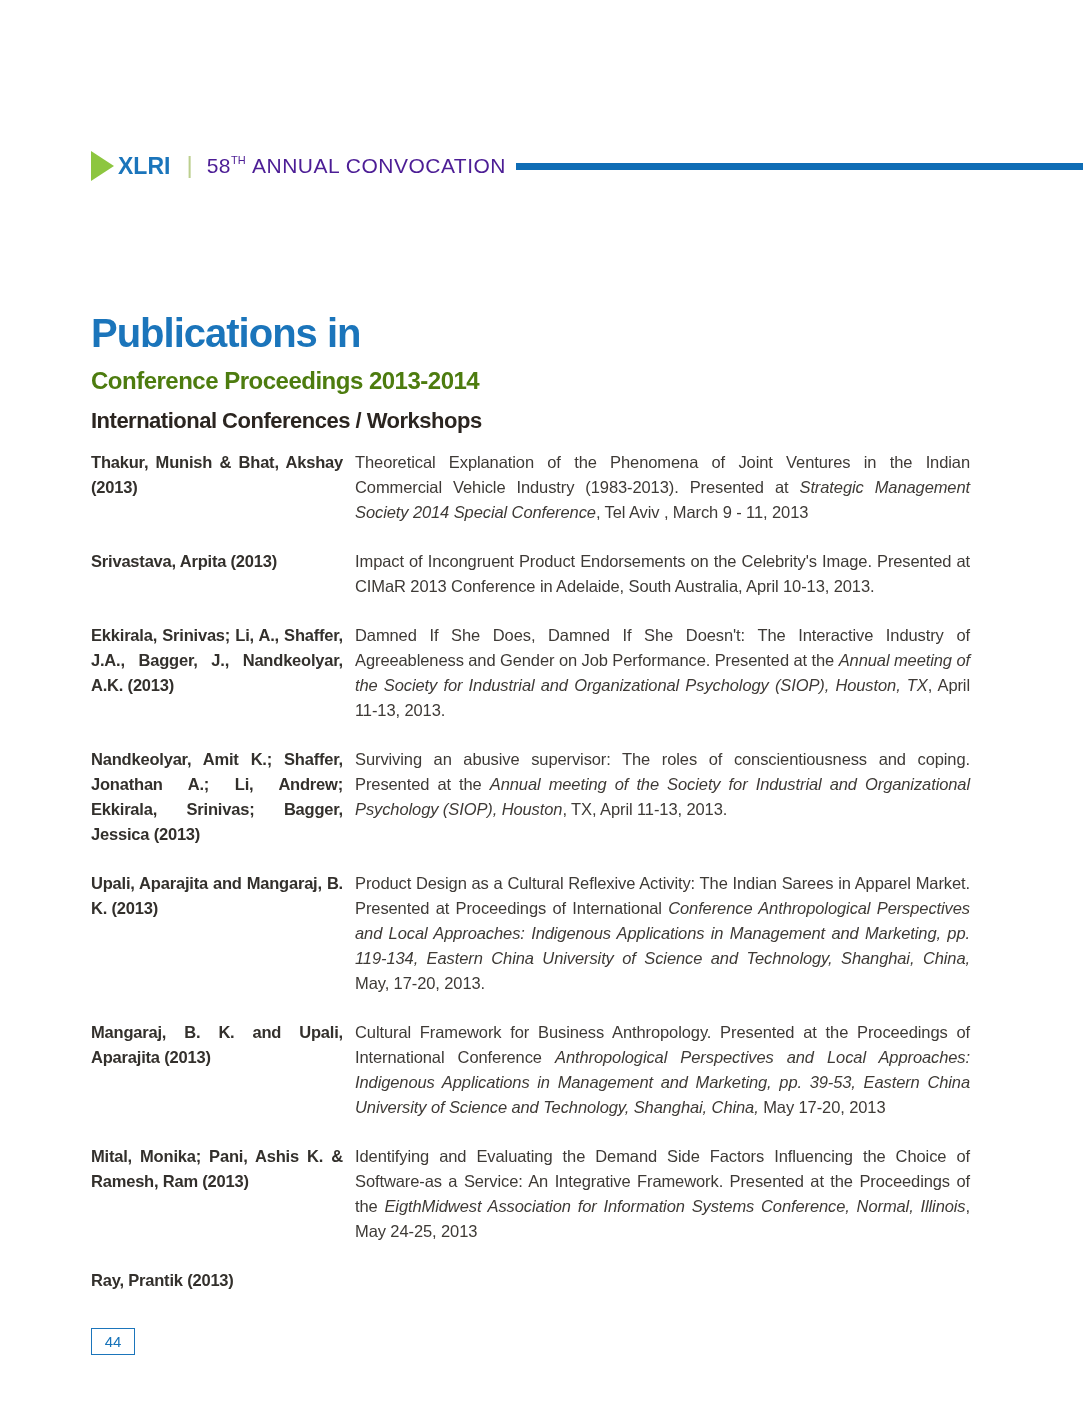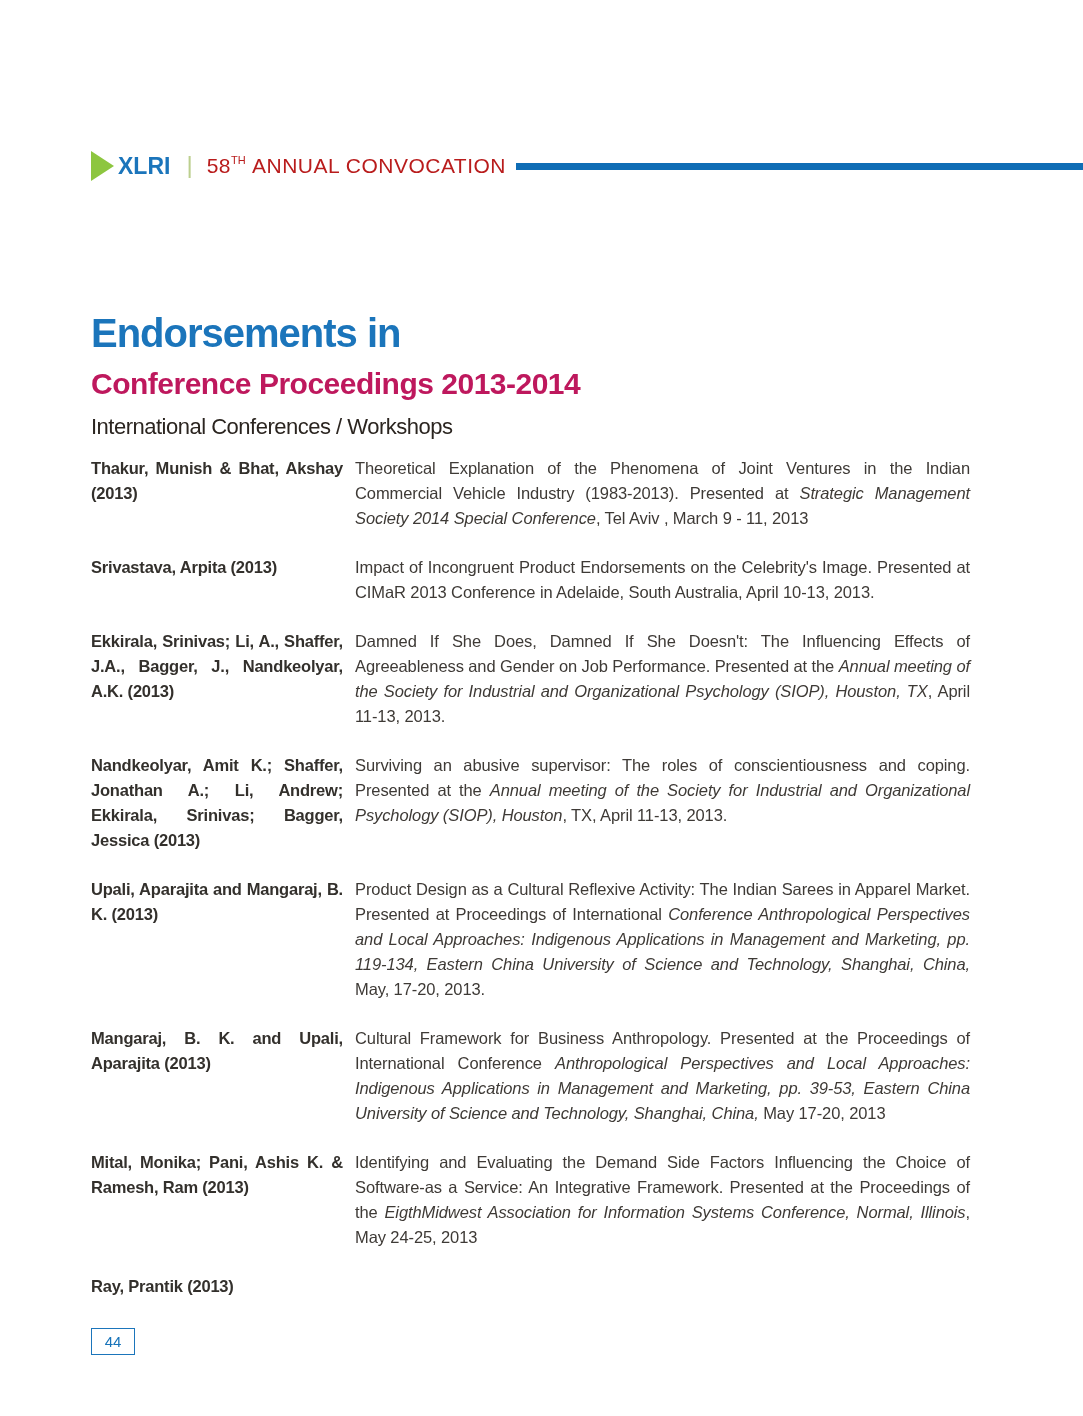--- a/index.html
+++ b/index.html
@@ -25,40 +25,40 @@
     margin-right:4px;
   }
   .brand{
     color:#1b75bb;font-weight:bold;font-size:23px;letter-spacing:0px;
   }
   .hdr-div{
     color:#bccf8e;font-size:24px;font-weight:300;
     margin:0 14px 0 16px;transform:translateY(-1px);
   }
   .conv{
-    color:#b91c1c;font-size:21px;letter-spacing:0.5px;white-space:nowrap;
+    color:#4c1d95;font-size:21px;letter-spacing:0.5px;white-space:nowrap;
   }
   .conv sup{font-size:11px;vertical-align:9px;letter-spacing:0;}
   .hdr-rule{
     flex:1 1 auto;height:7px;background:#0f6db5;margin-left:10px;
   }
   
   .main{position:absolute;top:258px;left:91px;width:879px;}
   h1.title{
     margin:0;color:#1b75bb;
     font-size:40px;line-height:50px;font-weight:bold;
     letter-spacing:-1px;
   }
   h2.subtitle{
-    margin:9px 0 0 0;color:#be185d;
-    font-size:30px;font-weight:bold;letter-spacing:-0.5px;
+    margin:9px 0 0 0;color:#4d7c0f;
+    font-size:24px;font-weight:bold;letter-spacing:-0.5px;
   }
   h3.section{
     margin:13px 0 16px 0;color:#2b2520;
-    font-size:22px;font-weight:normal;letter-spacing:-0.5px;
+    font-size:22px;font-weight:bold;letter-spacing:-0.5px;
   }
   
   .entries{width:879px;}
   .entry{
     display:grid;grid-template-columns:252px 1fr;column-gap:12px;
     margin-bottom:24px;
   }
   .authors{
     font-weight:bold;color:#33302c;
     font-size:16.5px;line-height:25px;
@@ -85,36 +85,36 @@
 
   <div class="hdr">
     <span class="arrow"></span>
     <span class="brand">XLRI</span>
     <span class="hdr-div">|</span>
     <span class="conv"><span>58</span><sup>TH</sup>&nbsp;<span>ANNUAL CONVOCATION</span></span>
     <span class="hdr-rule"></span>
   </div>
 
   <div class="main">
-    <h1 class="title"><br><span>Endorsements in</span></h1>
+    <h1 class="title"><br><span>Publications in</span></h1>
     <h2 class="subtitle">Conference Proceedings 2013-2014</h2>
     <h3 class="section">International Conferences / Workshops</h3>
 
     <div class="entries">
         <div class="entry">
           <div class="authors">Thakur, Munish &amp; Bhat, Akshay (2013)</div>
           <div class="desc"><span>Theoretical Explanation of the Phenomena of Joint Ventures in the Indian Commercial Vehicle Industry (1983-2013). Presented at </span><em>Strategic Management Society 2014 Special Conference</em><span>, Tel Aviv , March 9 - 11, 2013</span></div>
         </div>
         <div class="entry">
           <div class="authors">Srivastava, Arpita (2013)</div>
           <div class="desc"><span>Impact of Incongruent Product Endorsements on the Celebrity's Image. Presented at CIMaR 2013 Conference in Adelaide, South Australia, April 10-13, 2013.</span></div>
         </div>
         <div class="entry">
           <div class="authors">Ekkirala, Srinivas; Li, A., Shaffer, J.A., Bagger, J., Nandkeolyar, A.K. (2013)</div>
-          <div class="desc"><span>Damned If She Does, Damned If She Doesn't: The Influencing Effects of Agreeableness and Gender on Job Performance. Presented at the </span><em>Annual meeting of the Society for Industrial and Organizational Psychology (SIOP), Houston, TX</em><span>, April 11-13, 2013.</span></div>
+          <div class="desc"><span>Damned If She Does, Damned If She Doesn't: The Interactive Industry of Agreeableness and Gender on Job Performance. Presented at the </span><em>Annual meeting of the Society for Industrial and Organizational Psychology (SIOP), Houston, TX</em><span>, April 11-13, 2013.</span></div>
         </div>
         <div class="entry">
           <div class="authors">Nandkeolyar, Amit K.; Shaffer, Jonathan A.; Li, Andrew; Ekkirala, Srinivas; Bagger, Jessica (2013)</div>
           <div class="desc"><span>Surviving an abusive supervisor: The roles of conscientiousness and coping. Presented at the </span><em>Annual meeting of the Society for Industrial and Organizational Psychology (SIOP), Houston</em><span>, TX, April 11-13, 2013.</span></div>
         </div>
         <div class="entry">
           <div class="authors">Upali, Aparajita and Mangaraj, B. K. (2013)</div>
           <div class="desc"><span>Product Design as a Cultural Reflexive Activity: The Indian Sarees in Apparel Market. Presented at Proceedings of International </span><em>Conference Anthropological Perspectives and Local Approaches: Indigenous Applications in Management and Marketing, pp. 119-134, Eastern China University of Science and Technology, Shanghai, China,</em><span> May, 17-20, 2013.</span></div>
         </div>
         <div class="entry">

